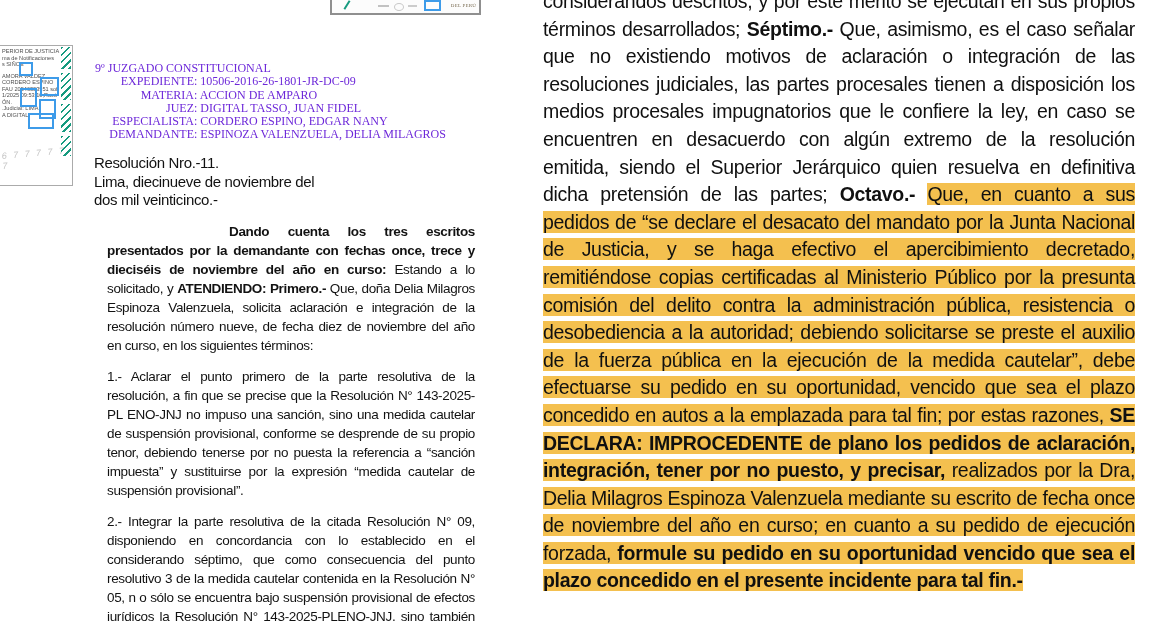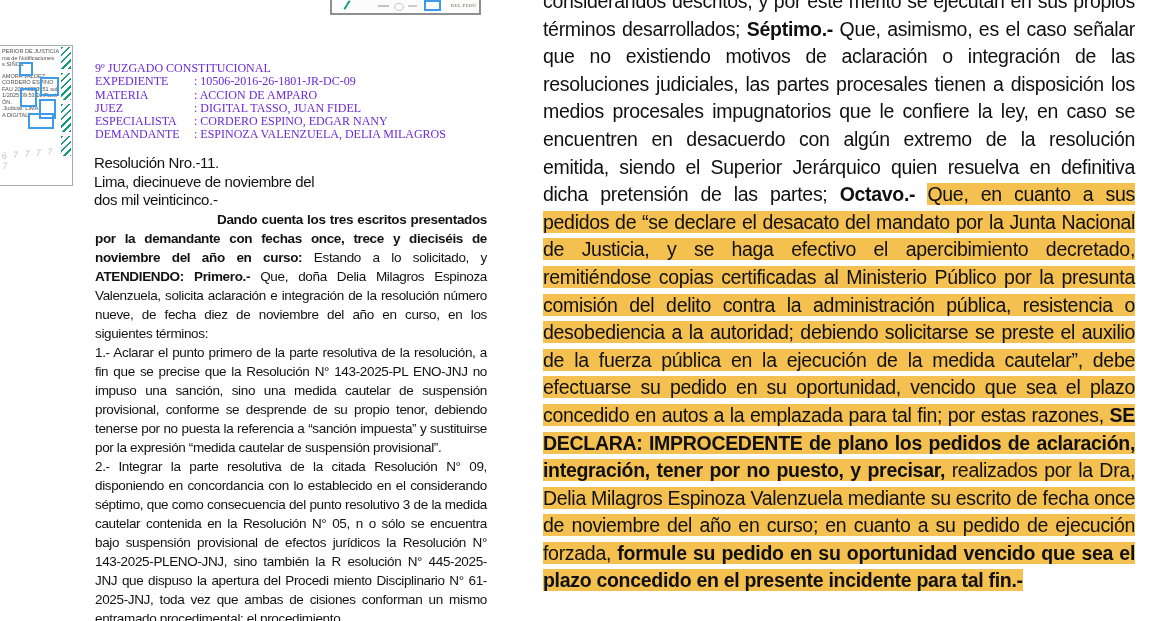--- a/index.html
+++ b/index.html
@@ -37,31 +37,31 @@
   .det-box{position:absolute;border:2px solid var(--blue);box-sizing:border-box;}
   .db1{left:19px;top:62px;width:14px;height:14px;}
   .db2{left:40px;top:77px;width:19px;height:19px;}
   .db3{left:20px;top:88px;width:17px;height:19px;}
   .db4{left:39px;top:99px;width:17px;height:20px;}
   .db5{left:28px;top:113px;width:26px;height:16px;}
 
   
   .caption{position:absolute;left:95px;top:62px;width:400px;
            font-family:"Liberation Serif",serif;font-size:12px;line-height:13.3px;color:#6d28d9;}
-  .cap-row{display:flex;}
+  .cap-row{display:flex;text-align:right;}
   .cap-label{width:99px;flex:0 0 99px;}
 
   
   .resolution{position:absolute;left:94px;top:154px;font-size:15px;line-height:18.7px;
               letter-spacing:-0.35px;}
 
   
   .left-body{position:absolute;left:95px;top:210px;width:392px;font-size:13.5px;
              line-height:19px;text-align:justify;letter-spacing:-0.35px;}
-  .left-body p{margin:0;}
+  .left-body p{margin:12px;}
   .indent1{text-indent:122px;}
 
   
   .right-body{position:absolute;left:543px;top:-12px;width:592px;font-size:19.5px;
               line-height:27.6px;text-align:justify;letter-spacing:-0.3px;color:#101010;}
 
   
   .b{font-weight:700;}
   .u{}
   .hl{background:var(--hl);}

